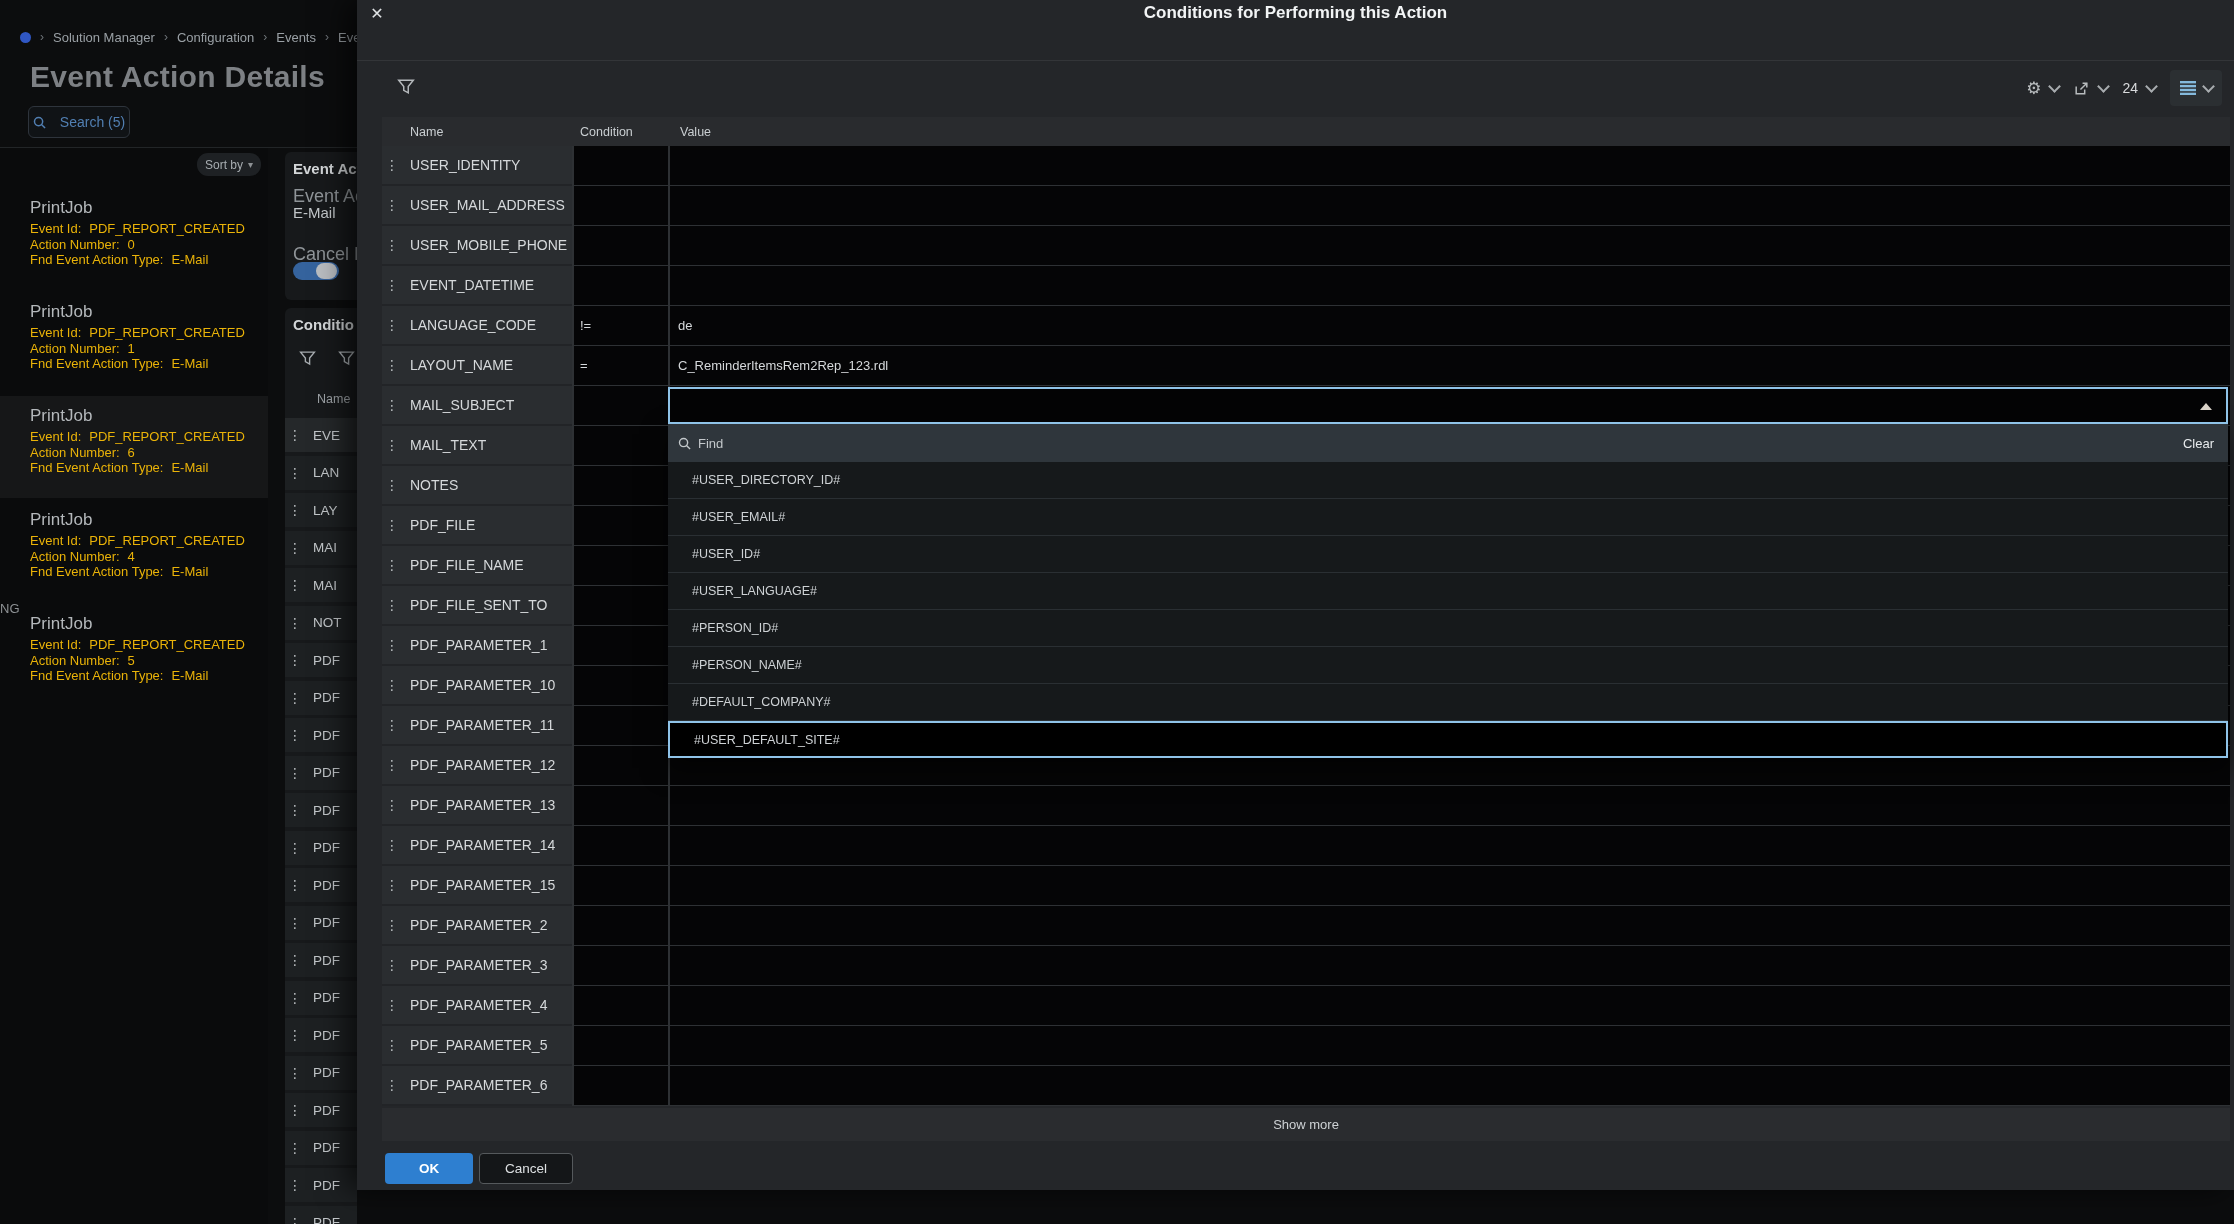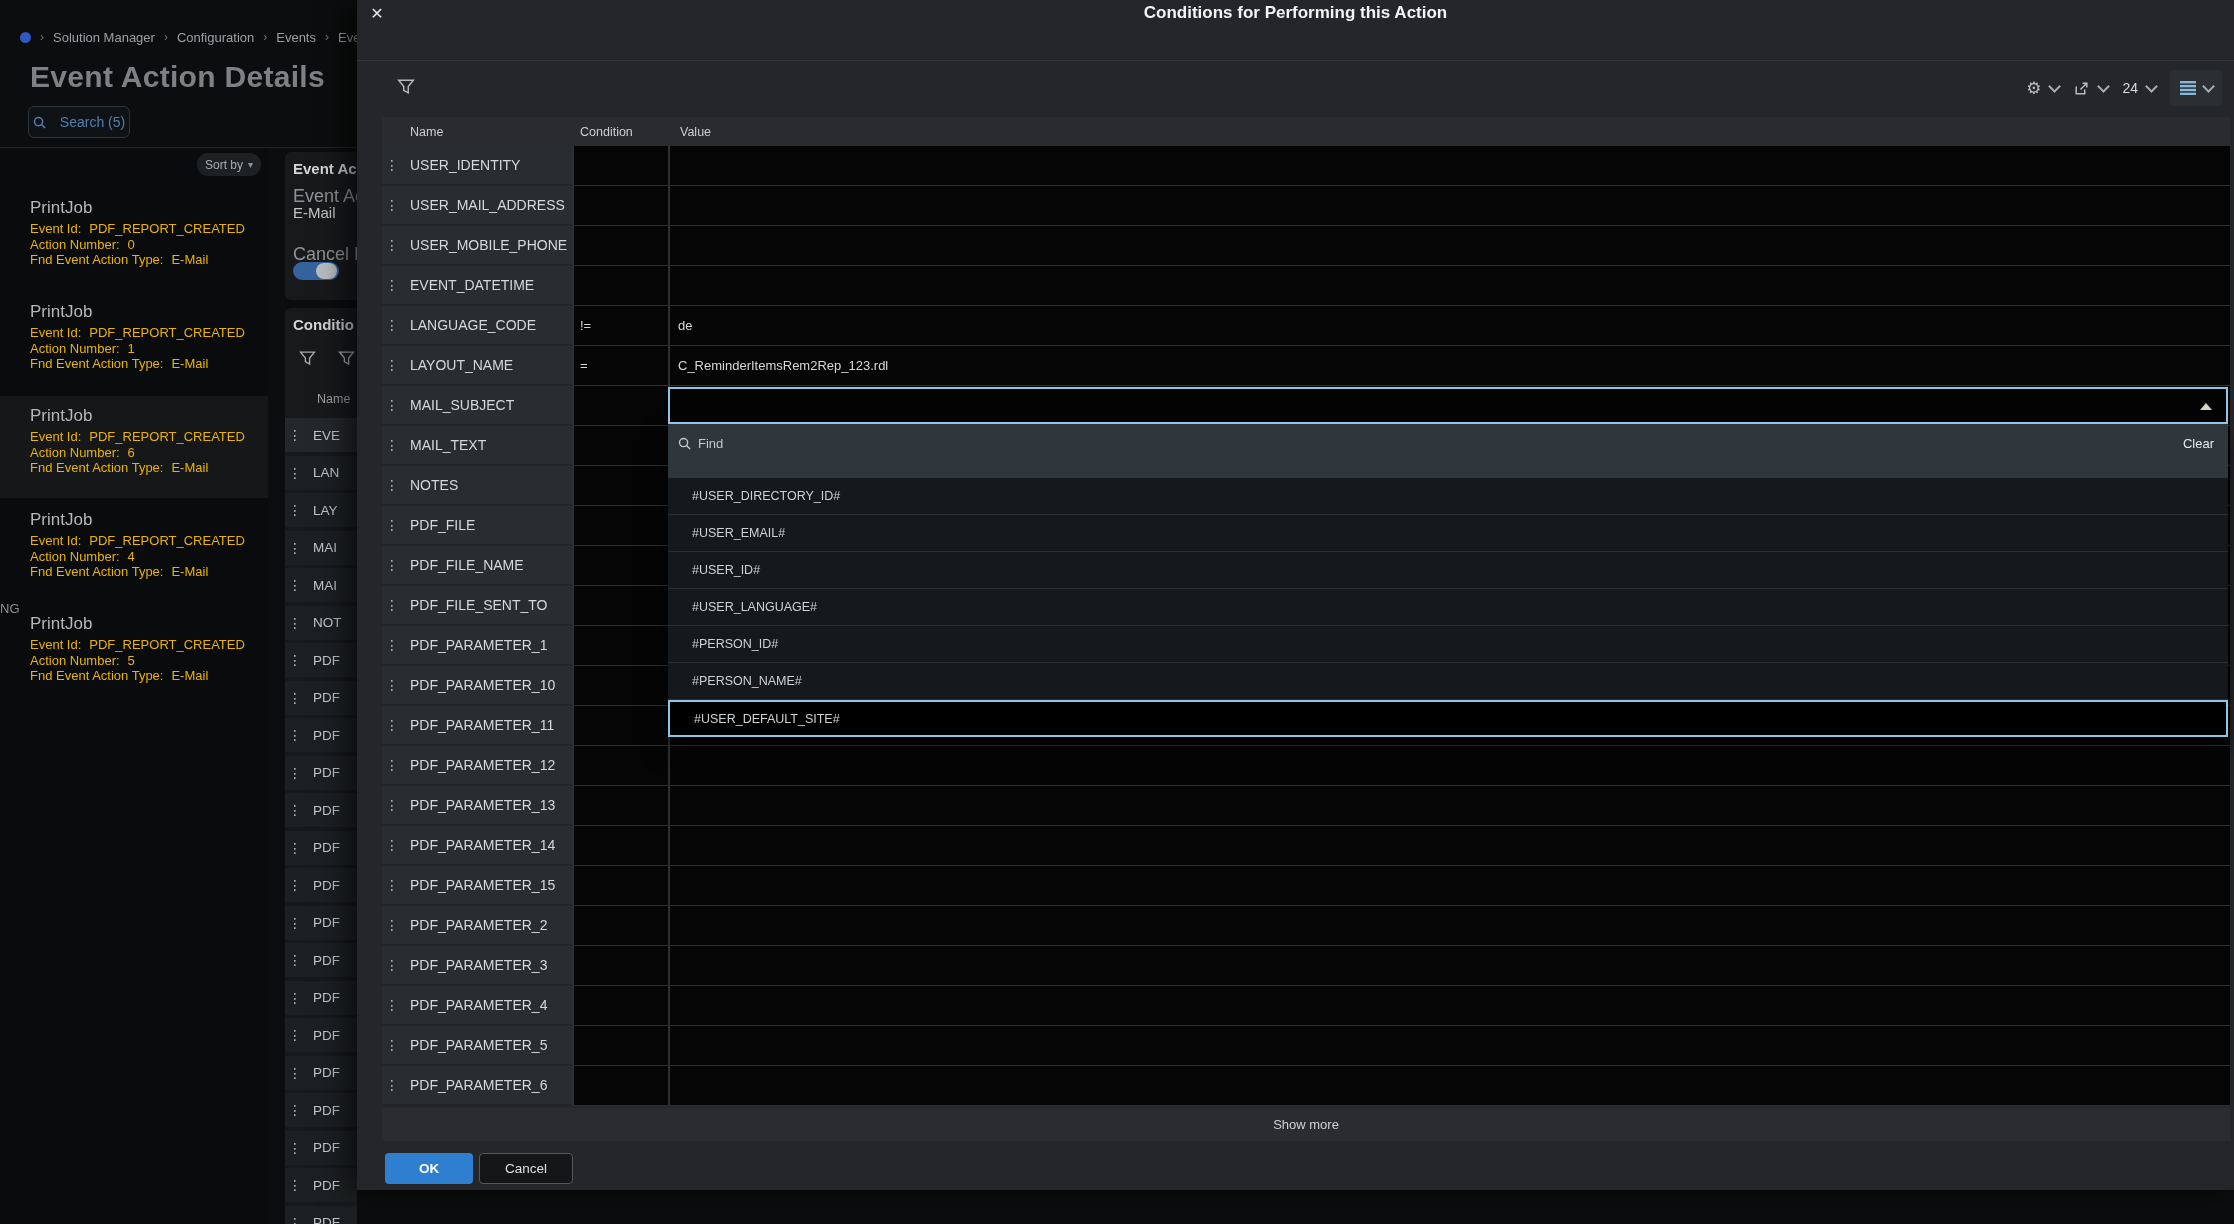--- a/index.html
+++ b/index.html
@@ -87,21 +87,21 @@
           justify-content:center;font-size:13.5px;color:#dde0e2;box-sizing:border-box;}
 
   
   .combo{position:absolute;left:311px;top:387px;width:1560px;height:37px;background:#030304;
          border:2px solid #8fc3e8;box-sizing:border-box;z-index:30;}
   .combo .caret-up{position:absolute;right:14px;top:14px;width:0;height:0;
          border-left:6px solid transparent;border-right:6px solid transparent;
          border-bottom:7px solid #d9d2c8;}
   .dropdown{position:absolute;left:311px;top:424px;width:1560px;z-index:29;background:#16191b;
             box-shadow:0 10px 24px rgba(0,0,0,.6);}
-  .find-row{height:38px;background:#2f363c;display:flex;align-items:center;padding:0 14px 16px 10px;}
+  .find-row{height:38px;background:#2f363c;display:flex;align-items:center;padding:0 14px 0 10px;}
   .find-row .ftxt{font-size:13px;color:#c3c8cb;margin-left:7px;flex:1;}
   .find-row .clear{font-size:13px;color:#e8ebed;}
   .dd-opt{height:37px;border-bottom:1px solid #2a2f33;display:flex;align-items:center;
           padding-left:24px;font-size:12.5px;color:#ced2d5;box-sizing:border-box;}
   .dd-opt.hl{background:#000000;border:2px solid #8fc3e8;}
   svg{display:block;}
 </style>
 </head>
 <body>
 
@@ -560,18 +560,19 @@
         <span class="ftxt">Find</span>
         <span class="clear">Clear</span>
       </div>
       <div id="dd-options">
           <div class="dd-opt">#USER_DIRECTORY_ID#</div>
           <div class="dd-opt">#USER_EMAIL#</div>
           <div class="dd-opt">#USER_ID#</div>
           <div class="dd-opt">#USER_LANGUAGE#</div>
           <div class="dd-opt">#PERSON_ID#</div>
           <div class="dd-opt">#PERSON_NAME#</div>
+          <div class="dd-opt">#DEFAULT_COMPANY#</div>
           <div class="dd-opt hl">#USER_DEFAULT_SITE#</div>
         </div>
     </div>
   </div>
 
 </div>
 
 </body></html>

